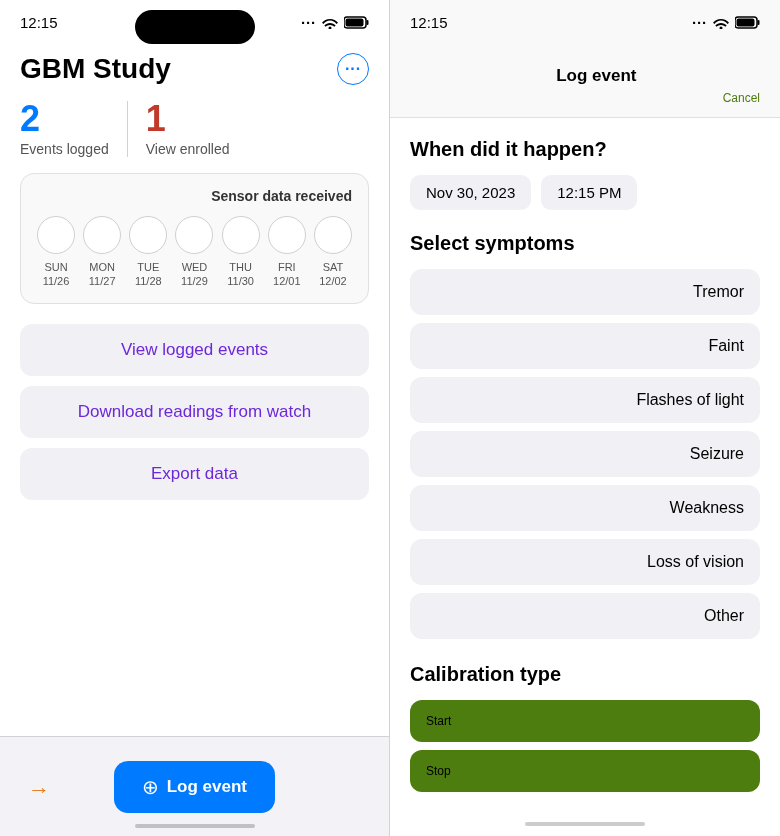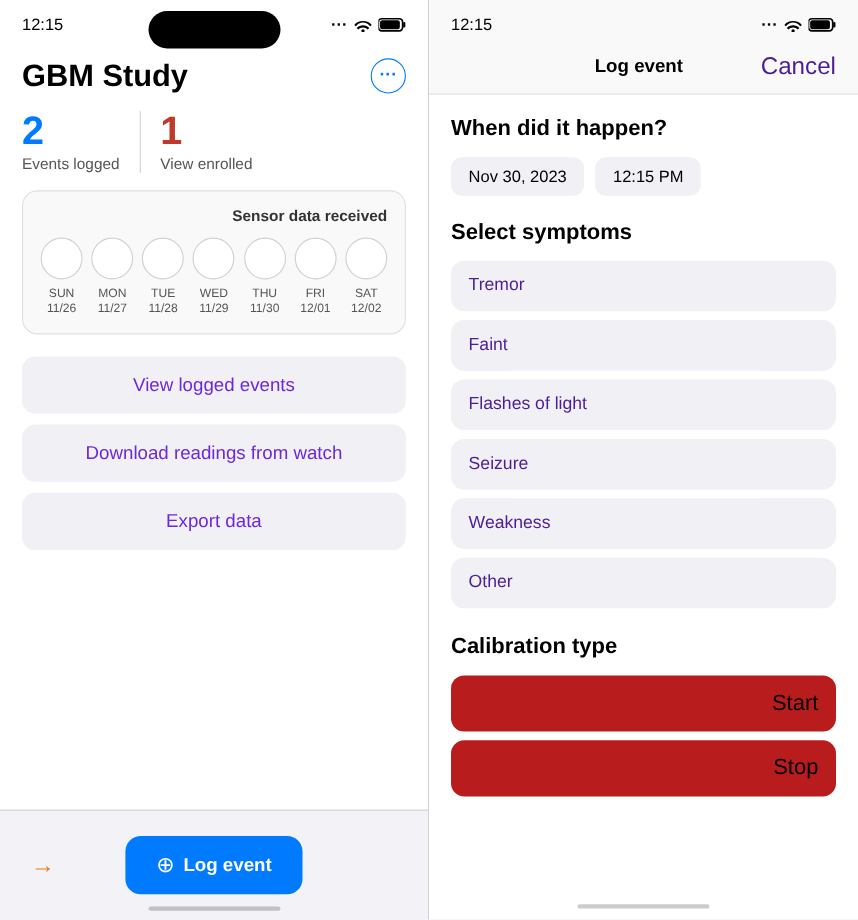--- a/index.html
+++ b/index.html
@@ -262,23 +262,24 @@
       border-bottom: 1px solid #e0e0e0;
     }
 
     .nav-title {
       font-size: 17px;
       font-weight: 600;
       color: #000;
     }
 
     .nav-cancel {
-      font-size: 22px;
-      color: #4c1d95;
+      font-size: 12px;
+      color: #4d7c0f;
       cursor: pointer;
+      margin-top: 44px;
     }
 
     .right-content {
       flex: 1;
       overflow-y: auto;
       padding: 20px 20px;
     }
 
     .section-heading {
       font-size: 20px;
@@ -308,41 +309,41 @@
       gap: 8px;
       margin-bottom: 24px;
     }
 
     .symptom-btn {
       background: #f0f0f5;
       border: none;
       border-radius: 12px;
       padding: 14px 16px;
       font-size: 16px;
-      color: #4c1d95;
+      color: #000000;
       cursor: pointer;
-      text-align: left;
+      text-align: right;
       width: 100%;
     }
 
     .calibration-list {
       display: flex;
       flex-direction: column;
       gap: 8px;
     }
 
     .calibration-btn {
-      background: #b91c1c;
+      background: #4d7c0f;
       border: none;
       border-radius: 12px;
       padding: 14px 16px;
-      font-size: 20px;
+      font-size: 12px;
       color: #000;
       cursor: pointer;
-      text-align: right;
+      text-align: left;
       width: 100%;
     }
 
     .home-indicator-right {
       height: 24px;
       background: #fff;
       display: flex;
       align-items: center;
       justify-content: center;
     }
@@ -481,20 +482,21 @@
     </div>
 
     <div class="section-heading">Select symptoms</div>
 
     <div class="symptom-list">
       <button class="symptom-btn">Tremor</button>
       <button class="symptom-btn">Faint</button>
       <button class="symptom-btn">Flashes of light</button>
       <button class="symptom-btn">Seizure</button>
       <button class="symptom-btn">Weakness</button>
+      <button class="symptom-btn">Loss of vision</button>
       <button class="symptom-btn">Other</button>
     </div>
 
     <div class="section-heading">Calibration type</div>
 
     <div class="calibration-list">
       <button class="calibration-btn">Start</button>
       <button class="calibration-btn">Stop</button>
     </div>
   </div>

